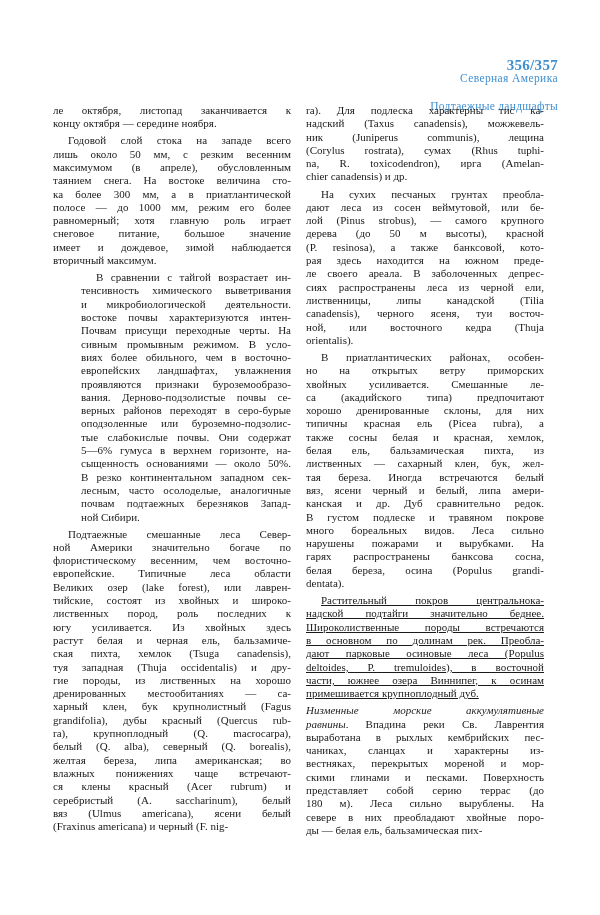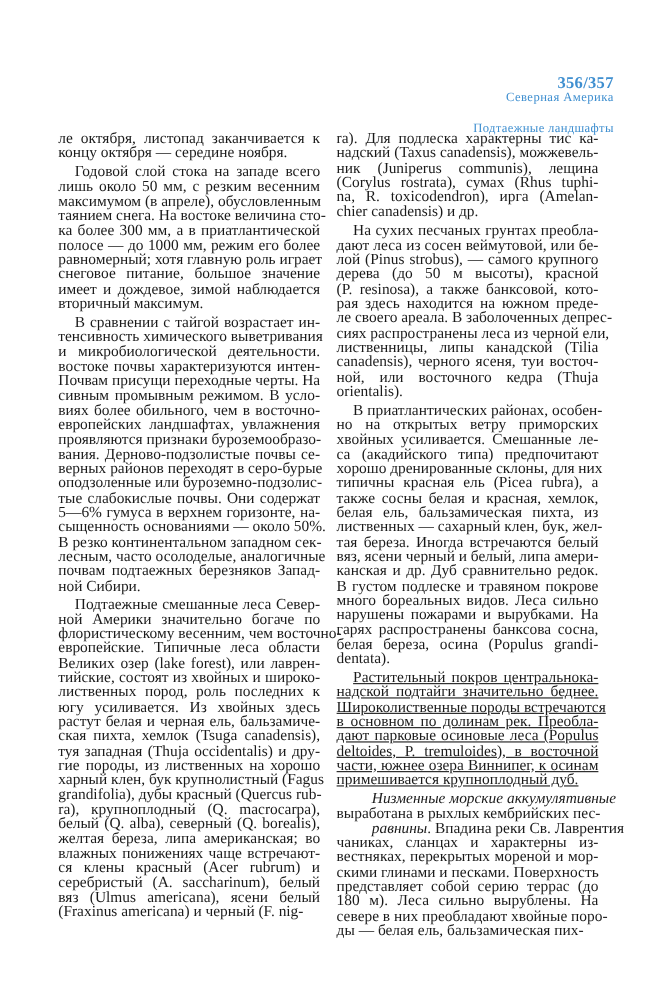--- a/index.html
+++ b/index.html
@@ -1,28 +1,28 @@
 <!DOCTYPE html>
 <html><head>
 <meta charset="utf-8">
 <style>
   html, body { margin:0; padding:0; background:#ffffff; }
   body { width:600px; height:915px; position:relative; overflow:hidden; font-family:"Liberation Serif","DejaVu Serif",serif; color:#1a1a1a; }
-  .header { position:absolute; right:42px; top:70px; text-align:right; color:#3f8fd0; line-height:13px; }
+  .header { position:absolute; right:42px; top:59px; text-align:right; color:#3f8fd0; line-height:13px; }
   .header .pages { font-size:15px; font-weight:bold; letter-spacing:0.3px; }
   .header .region { font-size:11.5px; letter-spacing:0.4px; }
   .header .section { font-size:11.5px; letter-spacing:0.3px;margin-top:15px; }
-  .col { position:absolute; top:120px; width:238px; font-size:14px; line-height:13.3px; text-align:justify; }
+  .col { position:absolute; top:104px; width:238px; font-size:11px; line-height:13.3px; text-align:justify; }
   .col.left { left:53px; }
   .col.right { left:306px; }
   .col p { margin:0 0 3.8px 0; text-indent:15px; hyphens:manual; }
   .col p.cont { text-indent:0; }
   .col p .line { display:block; text-align:justify; text-align-last:justify; white-space:nowrap; height:13.3px; }
   .col p .line.last { text-align-last:left; }
-  .it { font-style:italic;margin-left:32px; }
+  .it { font-style:italic; }
 </style>
 </head>
 <body>
 
 <div class="header">
   <div class="pages">356/357</div>
   <div class="region">Северная Америка</div>
   <div class="section">Подтаежные ландшафты</div>
 </div>
 
@@ -36,21 +36,21 @@
       <span class="line">лишь около 50 мм, с резким весенним</span>
       <span class="line">максимумом (в апреле), обусловленным</span>
       <span class="line">таянием снега. На востоке величина сто-</span>
       <span class="line">ка более 300 мм, а в приатлантической</span>
       <span class="line">полосе — до 1000 мм, режим его более</span>
       <span class="line">равномерный; хотя главную роль играет</span>
       <span class="line">снеговое питание, большое значение</span>
       <span class="line">имеет и дождевое, зимой наблюдается</span>
       <span class="line last">вторичный максимум.</span>
     </p>
-    <p style="text-indent: 0px;">
+    <p style="text-indent: 0px; margin-left: 28px;">
       <span class="line" style="text-indent: 15px;">В сравнении с тайгой возрастает ин-</span>
       <span class="line">тенсивность химического выветривания</span>
       <span class="line">и микробиологической деятельности.</span>
       <span class="line">востоке почвы характеризуются интен-</span>
       <span class="line">Почвам присущи переходные черты. На</span>
       <span class="line">сивным промывным режимом. В усло-</span>
       <span class="line">виях более обильного, чем в восточно-</span>
       <span class="line">европейских ландшафтах, увлажнения</span>
       <span class="line">проявляются признаки буроземообразо-</span>
       <span class="line">вания. Дерново-подзолистые почвы се-</span>
@@ -70,20 +70,21 @@
       <span class="line">флористическому весенним, чем восточно-</span>
       <span class="line">европейские. Типичные леса области</span>
       <span class="line">Великих озер (lake forest), или лаврен-</span>
       <span class="line">тийские, состоят из хвойных и широко-</span>
       <span class="line">лиственных пород, роль последних к</span>
       <span class="line">югу усиливается. Из хвойных здесь</span>
       <span class="line">растут белая и черная ель, бальзамиче-</span>
       <span class="line">ская пихта, хемлок (Tsuga canadensis),</span>
       <span class="line">туя западная (Thuja occidentalis) и дру-</span>
       <span class="line">гие породы, из лиственных на хорошо</span>
+      <span class="line">дренированных местообитаниях — са-</span>
       <span class="line">харный клен, бук крупнолистный (Fagus</span>
       <span class="line">grandifolia), дубы красный (Quercus rub-</span>
       <span class="line">ra), крупноплодный (Q. macrocarpa),</span>
       <span class="line">белый (Q. alba), северный (Q. borealis),</span>
       <span class="line">желтая береза, липа американская; во</span>
       <span class="line">влажных понижениях чаще встречают-</span>
       <span class="line">ся клены красный (Acer rubrum) и</span>
       <span class="line">серебристый (A. saccharinum), белый</span>
       <span class="line">вяз (Ulmus americana), ясени белый</span>
       <span class="line last">(Fraxinus americana) и черный (F. nig-</span>
@@ -137,22 +138,22 @@
       <span class="line">надской подтайги значительно беднее.</span>
       <span class="line">Широколиственные породы встречаются</span>
       <span class="line">в основном по долинам рек. Преобла-</span>
       <span class="line">дают парковые осиновые леса (Populus</span>
       <span class="line">deltoides, P. tremuloides), в восточной</span>
       <span class="line">части, южнее озера Виннипег, к осинам</span>
       <span class="line last">примешивается крупноплодный дуб.</span>
     </p>
     <p style="text-indent: 0px;">
       <span class="line"><span class="it">Низменные морские аккумулятивные</span></span>
+      <span class="line"><span class="it">равнины</span>. Впадина реки Св. Лаврентия</span>
       <span class="line">выработана в рыхлых кембрийских пес-</span>
-      <span class="line"><span class="it">равнины</span>. Впадина реки Св. Лаврентия</span>
       <span class="line">чаниках, сланцах и характерны из-</span>
       <span class="line">вестняках, перекрытых мореной и мор-</span>
       <span class="line">скими глинами и песками. Поверхность</span>
       <span class="line">представляет собой серию террас (до</span>
       <span class="line">180 м). Леса сильно вырублены. На</span>
       <span class="line">севере в них преобладают хвойные поро-</span>
       <span class="line last">ды — белая ель, бальзамическая пих-</span>
     </p>
   </div>
 

